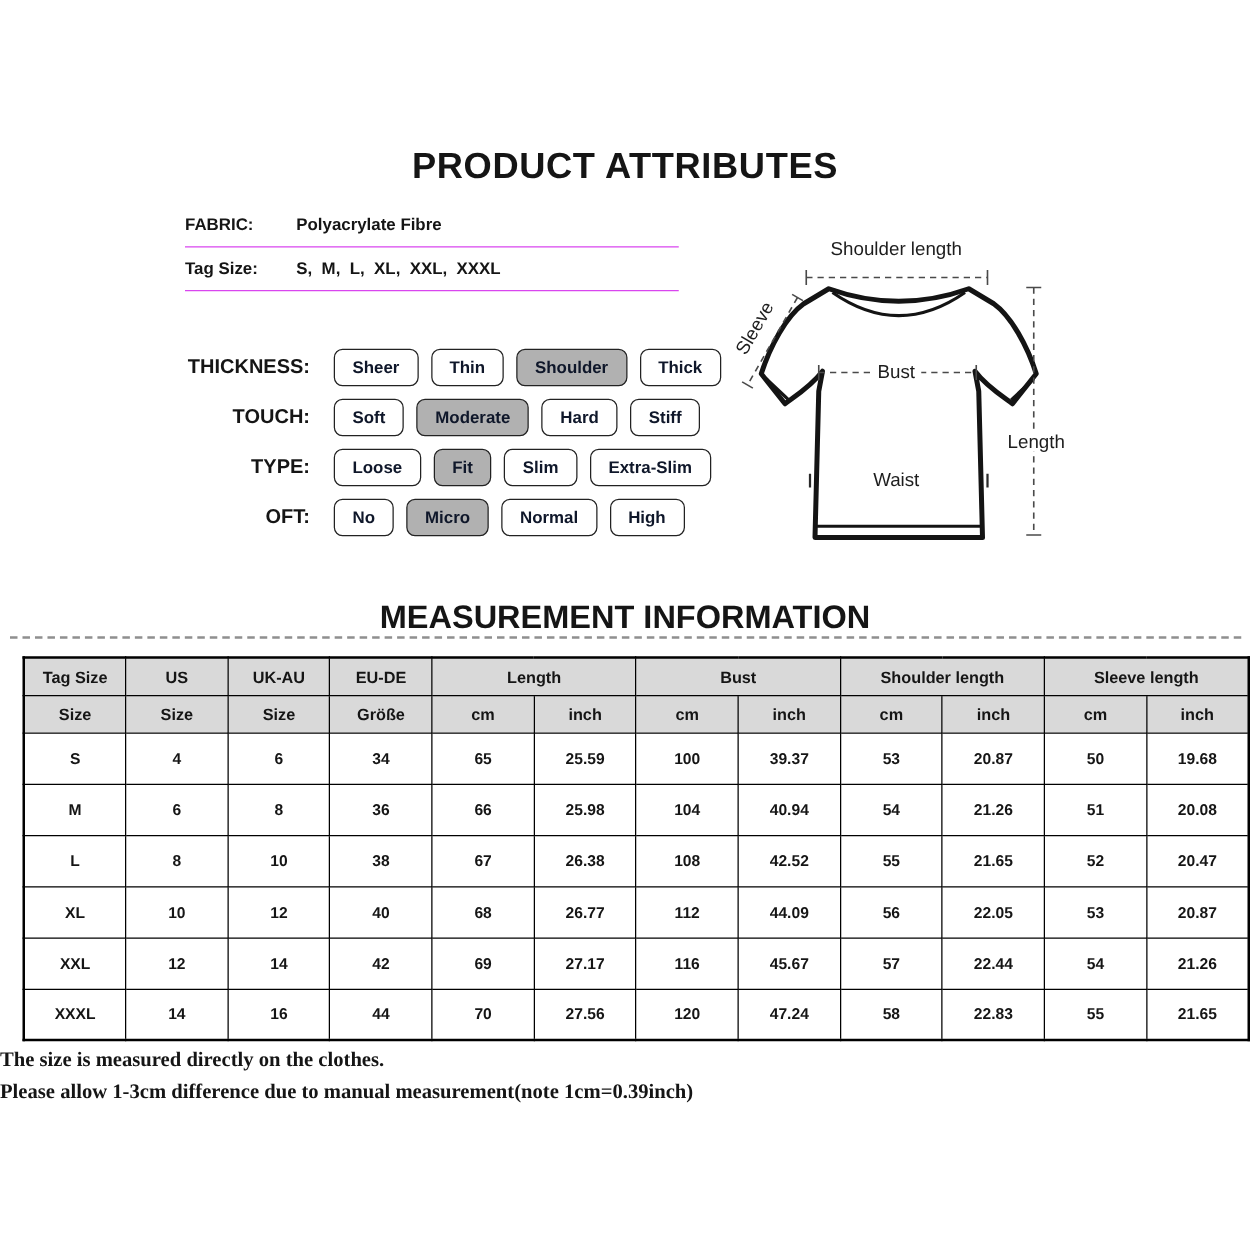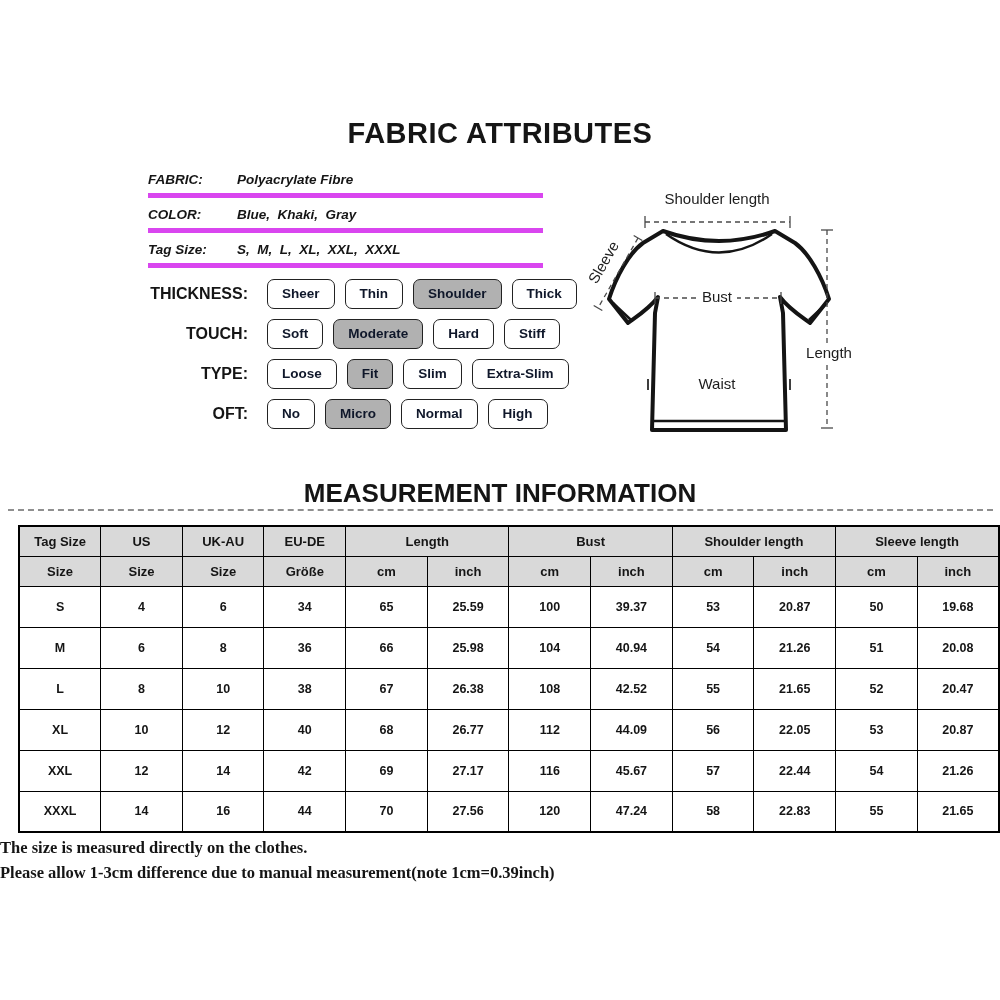--- a/index.html
+++ b/index.html
@@ -6,21 +6,21 @@
   html,body { width:1000px; height:1000px; background:#fff; }
   body { font-family:"Liberation Sans", sans-serif; color:#151515; position:relative; overflow:hidden; }
   .abs { position:absolute; }
 
   
   #title { top:117px; left:0; width:1000px; text-align:center;
            font-size:29px; font-weight:bold; letter-spacing:.5px; }
 
   
   #attributes { top:163px; left:148px; width:395px; }
-  .attr-row { height:35px; border-bottom:5px solid #d946ef; position:relative;font-style:italic; }
+  .attr-row { height:35px; border-bottom:1px solid #d946ef; position:relative; }
   .attr-label { position:absolute; left:0; top:9px; font-size:13.5px; font-weight:bold; }
   .attr-value { position:absolute; left:89px; top:9px; font-size:13.5px; font-weight:bold; white-space:pre; }
 
   
   .opt-row { position:absolute; left:100px; height:30px; display:flex; align-items:center; }
   .opt-label { width:148px; text-align:right; font-size:16px; font-weight:bold; margin-right:19px; flex:0 0 148px; }
   .opt-btn { height:30px; padding:0 14px; margin-right:10px; border:1.5px solid #222;
              border-radius:7px; background:#fff; font-family:inherit; font-size:13.5px;
              font-weight:bold; color:#0f172a; line-height:26px; cursor:default; }
   .opt-btn.selected { background:#b1b1b1; }
@@ -41,30 +41,26 @@
   #footer1 { top:838px; }
   #footer2 { top:863px; }
 
   
   #tshirt-svg { position:absolute; left:575px; top:185px; }
   .dim-text { font-family:"Liberation Sans", sans-serif; font-size:15px; fill:#1d1d1d; font-weight:400; }
 </style>
 </head>
 <body>
 
-<div id="title" class="abs">FABRIC ATTRIBUTES</div>
+<div id="title" class="abs">PRODUCT ATTRIBUTES</div>
 
 <div id="attributes" class="abs">
     <div class="attr-row">
       <span class="attr-label">FABRIC:</span>
       <span class="attr-value">Polyacrylate Fibre</span>
-    </div>
-    <div class="attr-row">
-      <span class="attr-label">COLOR:</span>
-      <span class="attr-value">Blue,  Khaki,  Gray</span>
     </div>
     <div class="attr-row">
       <span class="attr-label">Tag Size:</span>
       <span class="attr-value">S,  M,  L,  XL,  XXL,  XXXL</span>
     </div>
   </div>
 
 <div id="options-region">
     <div class="opt-row" style="top: 279px;">
       <span class="opt-label">THICKNESS:</span>

